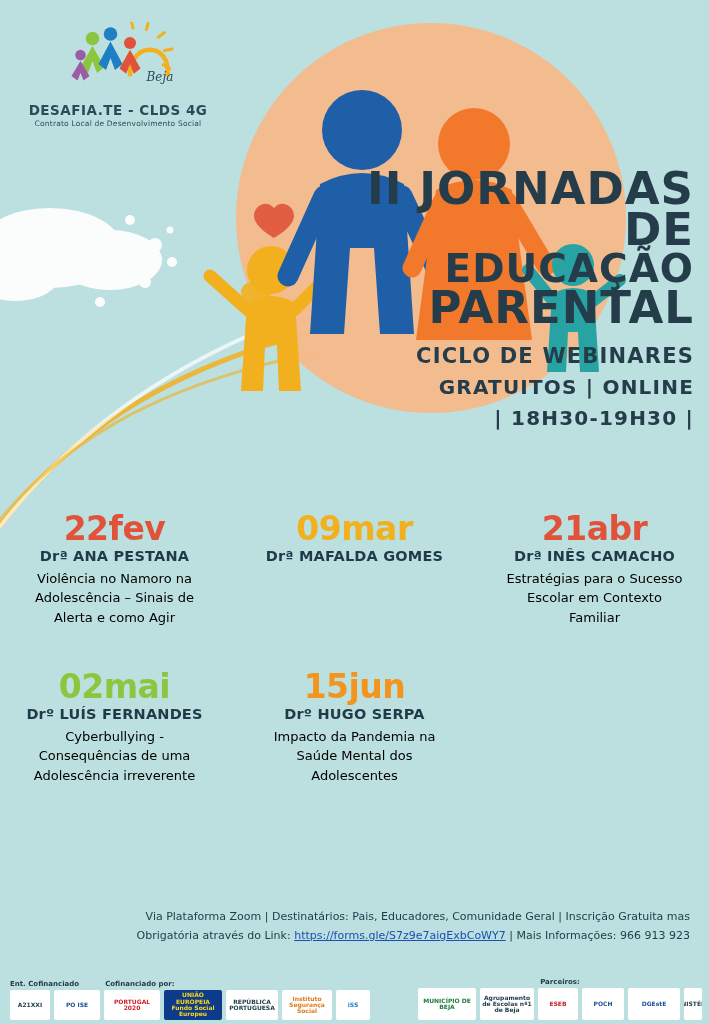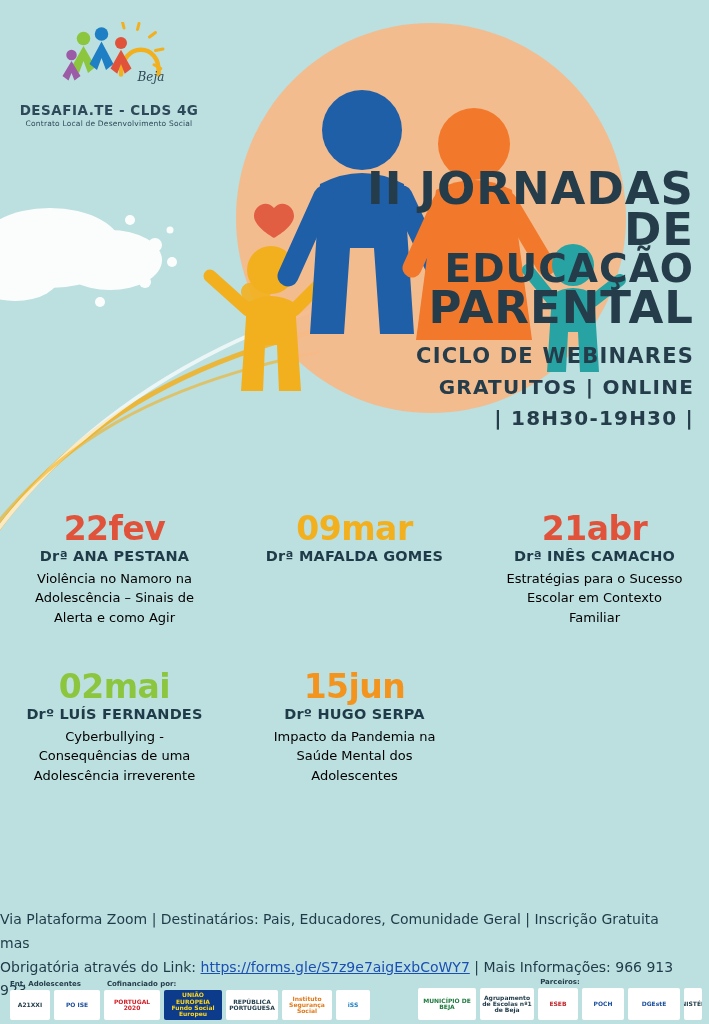--- a/index.html
+++ b/index.html
@@ -9,21 +9,21 @@
     font-family: "Liberation Sans", sans-serif;
     position: relative;
     overflow: hidden;
   }
 
   
   .bg-swoosh { position: absolute; left: 0; top: 180px; width: 320px; height: 360px; pointer-events: none; }
   .bg-cloud  { position: absolute; left: -20px; top: 190px; width: 230px; height: 140px; pointer-events: none; }
 
   
-  .logo-wrap { position: absolute; left: 19px; top: 22px; width: 180px; text-align: center; }
+  .logo-wrap { position: absolute; left: 28px; top: 22px; width: 180px; text-align: center; }
   .logo-mark { width: 120px; height: 78px; margin: 0 auto; display: block; }
   .logo-title {
     font-family: "DejaVu Sans", sans-serif;
     font-size: 13.5px; font-weight: bold; letter-spacing: .5px;
     color: #2e4a5a; margin-top: 2px;
   }
   .logo-sub {
     font-family: "DejaVu Sans", sans-serif;
     font-size: 7.5px; color: #2e4a5a; margin-top: 1px; letter-spacing: .2px;
   }
@@ -72,23 +72,23 @@
   }
   .card-topic {
     font-family: "DejaVu Sans", sans-serif;
     font-size: 13px; color: #000000; line-height: 1.5;
     margin-top: 5px;
   }
 
   
   .info {
     position: absolute; left: 0; top: 908px; width: 690px;
-    text-align: left;
-    font-family: "DejaVu Sans", sans-serif;
-    font-size: 14px; color: #1f3a48; line-height: 1.7;
+    text-align: right;
+    font-family: "DejaVu Sans", sans-serif;
+    font-size: 11px; color: #1f3a48; line-height: 1.7;
   }
   .info a { color: #1a4fb4; text-decoration: underline; }
 
   
   .partners {
     position: absolute; left: 0; bottom: 0; width: 709px; height: 62px;
   }
   .p-label {
     font-family: "DejaVu Sans", sans-serif;
     font-size: 7px; color: #1f3a48; font-weight: bold;
@@ -235,21 +235,21 @@
 <div class="info">
   <div>Via Plataforma Zoom | Destinatários: Pais, Educadores, Comunidade Geral | Inscrição Gratuita mas</div>
   <div>
     <span>Obrigatória através do Link: </span><a href="#">https://forms.gle/S7z9e7aigExbCoWY7</a><span> | Mais Informações: 966 913 923</span>
   </div>
 </div>
 
 <div class="partners">
   <div class="left-partners">
     <div style="display:flex; gap:26px; margin-bottom:2px;">
-      <span class="p-label">Ent. Adolescentes</span>
+      <span class="p-label">Ent. Cofinanciado</span>
       <span class="p-label">Cofinanciado por:</span>
     </div>
     <div class="chips" id="left-chips">
         <div class="logo-chip" style="width: 40px; height: 30px; background: rgb(255, 255, 255); color: rgb(31, 58, 72);">A21XXI</div>
         <div class="logo-chip" style="width: 46px; height: 30px; background: rgb(255, 255, 255); color: rgb(27, 79, 156);">PO ISE</div>
         <div class="logo-chip" style="width: 56px; height: 30px; background: rgb(255, 255, 255); color: rgb(209, 31, 38);">PORTUGAL 2020</div>
         <div class="logo-chip" style="width: 58px; height: 30px; background: rgb(13, 59, 140); color: rgb(255, 214, 23);">UNIÃO EUROPEIA Fundo Social Europeu</div>
         <div class="logo-chip" style="width: 52px; height: 30px; background: rgb(255, 255, 255); color: rgb(31, 58, 72);">REPÚBLICA PORTUGUESA</div>
         <div class="logo-chip" style="width: 50px; height: 30px; background: rgb(255, 255, 255); color: rgb(224, 123, 31);">Instituto Segurança Social</div>
         <div class="logo-chip" style="width: 34px; height: 30px; background: rgb(255, 255, 255); color: rgb(31, 127, 196);">iSS</div>

